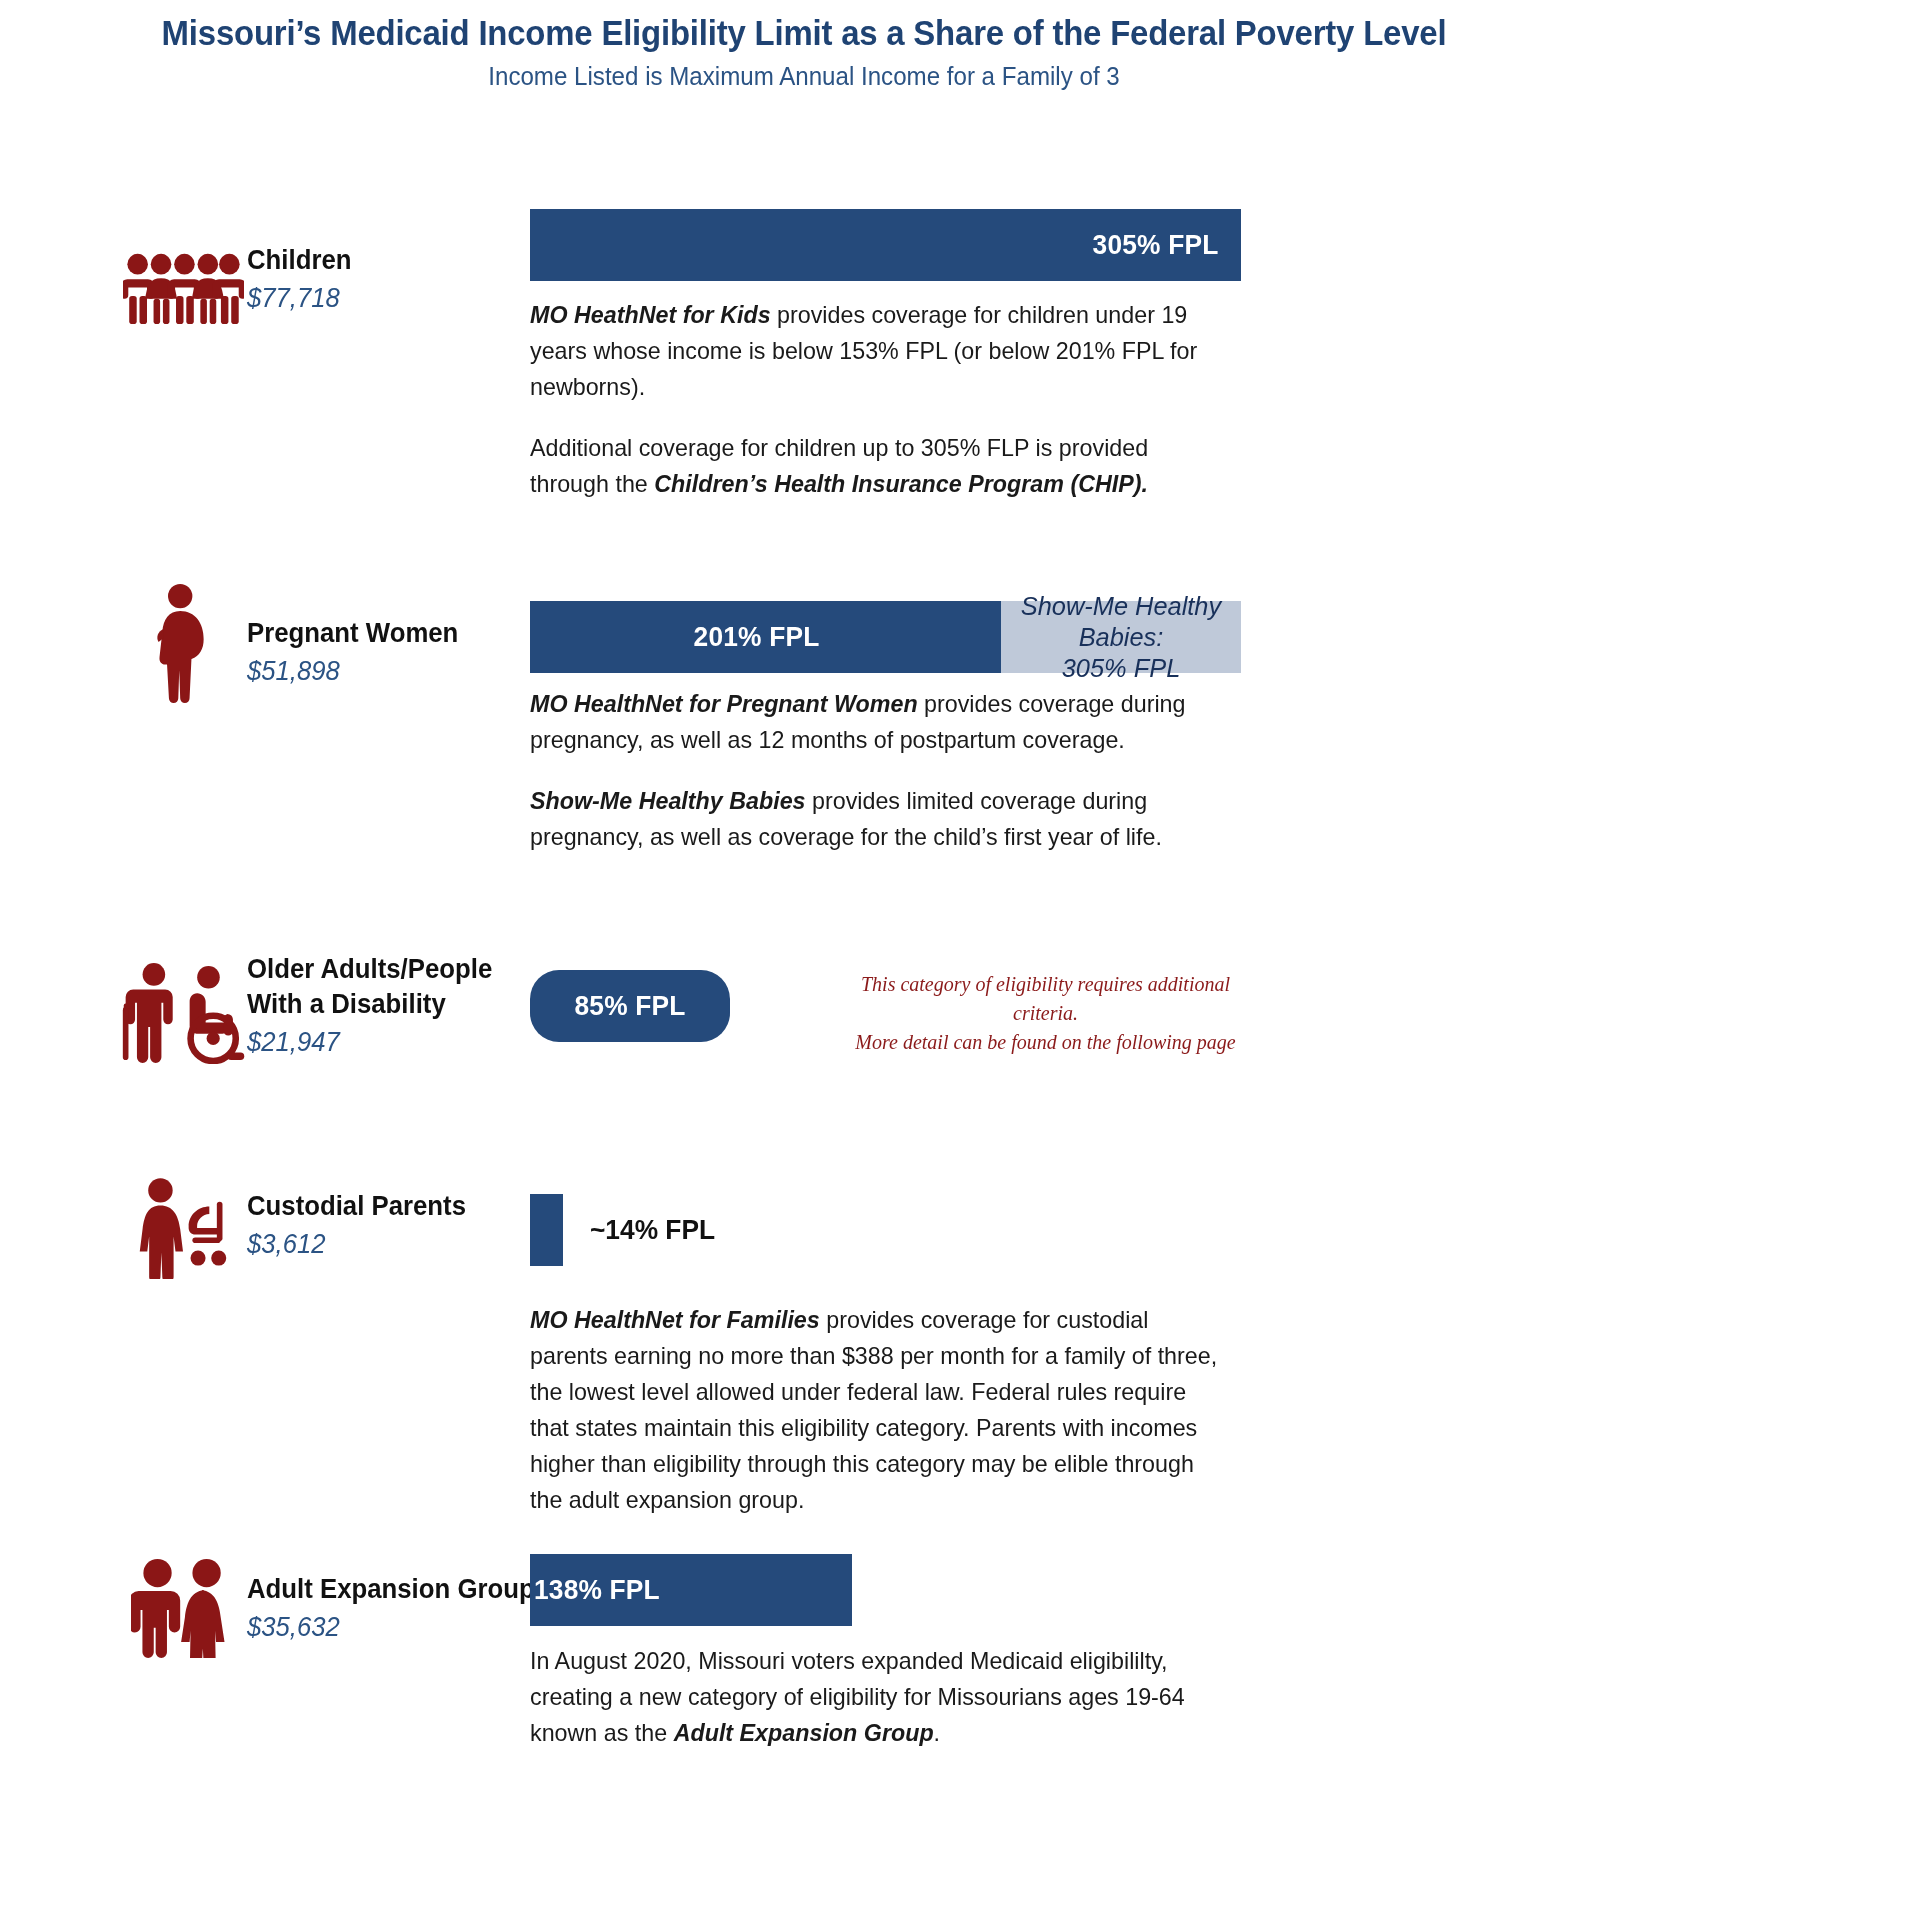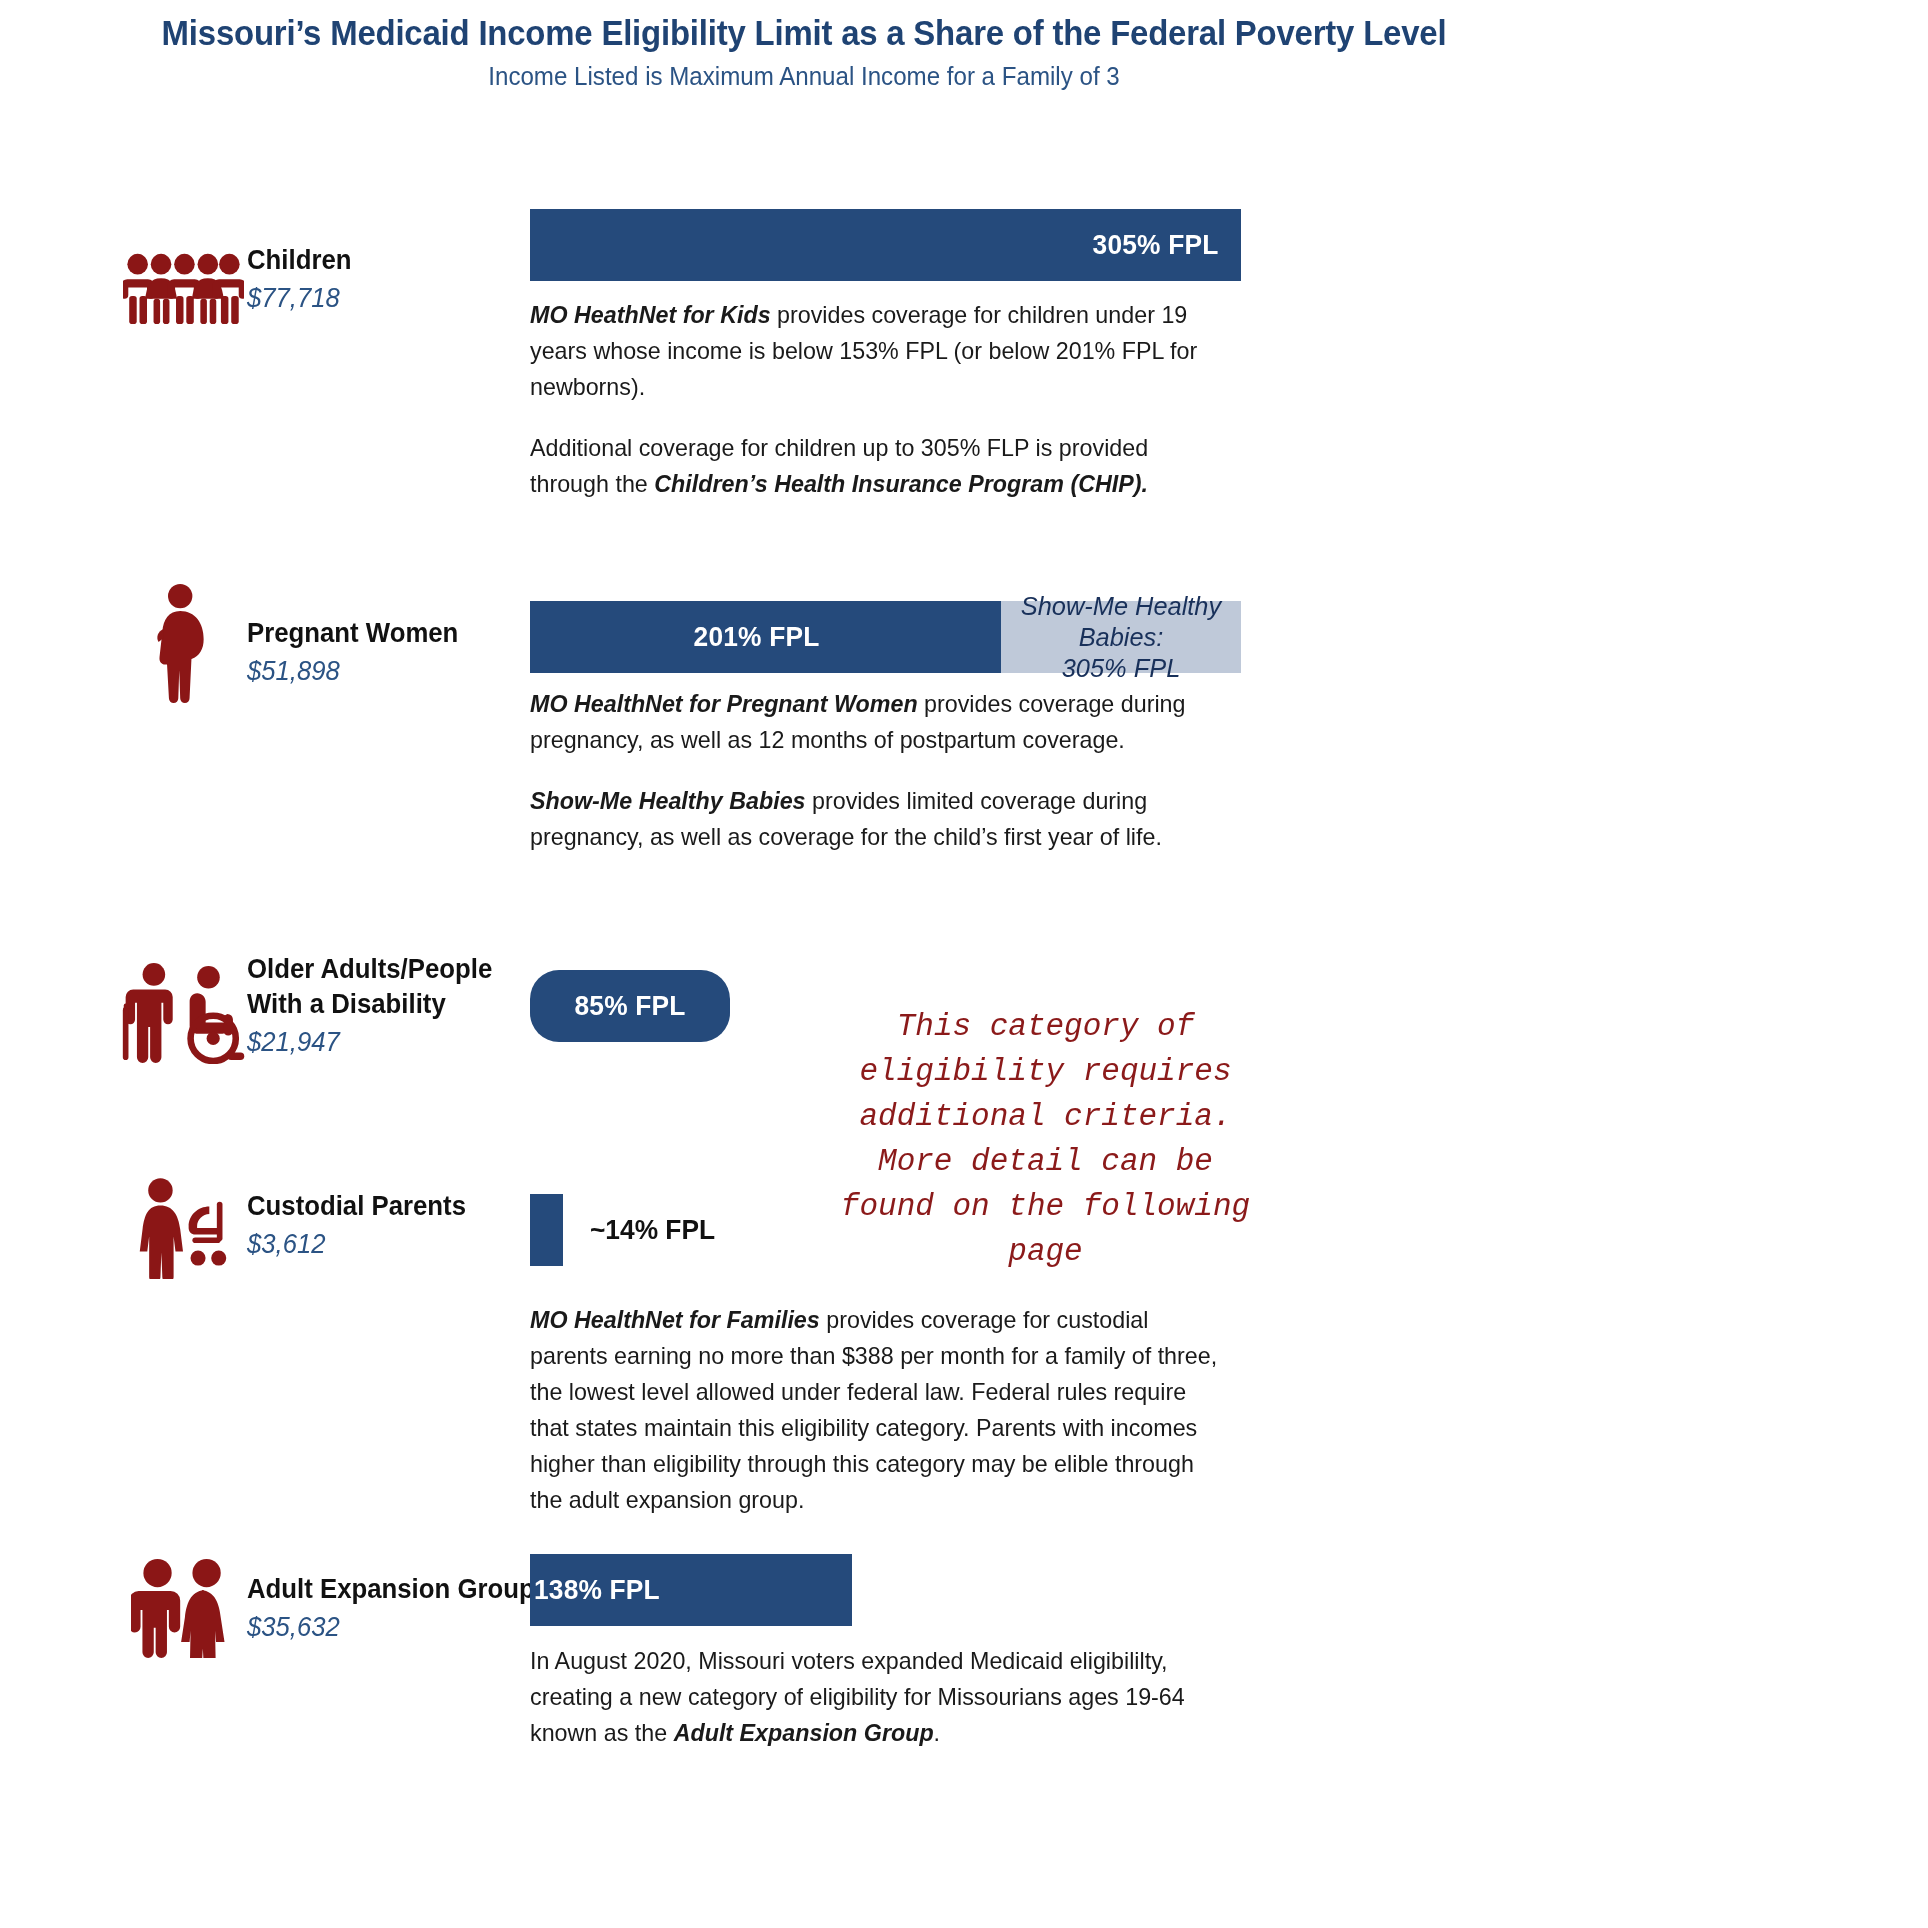--- a/index.html
+++ b/index.html
@@ -87,22 +87,22 @@
     position:absolute;left:530px;width:716px;
     font-family:"Liberation Sans Narrow","Liberation Sans",sans-serif;
     font-size:24px;line-height:1.5;color:#1a1a1a;
     transform:scaleX(0.97);transform-origin:left top;
   }
   .desc p{margin:0 0 24.5px 0;}
   .desc p:last-child{margin-bottom:0;}
   .desc b{font-weight:bold;font-style:italic;}
   .note{
     position:absolute;left:829px;width:433px;text-align:center;
-    font-family:Liberation Mono, monospace;
-    font-style:italic;font-size:31px;line-height:1.45;color:#8b1a1a;margin-top:35px;
+    font-family:Liberation Serif, serif;
+    font-style:italic;font-size:20px;line-height:1.45;color:#8b1a1a;
   }
 
   
   .ico svg{display:block;}
 </style>
 </head>
 <body>
 
 <div class="page">
 

